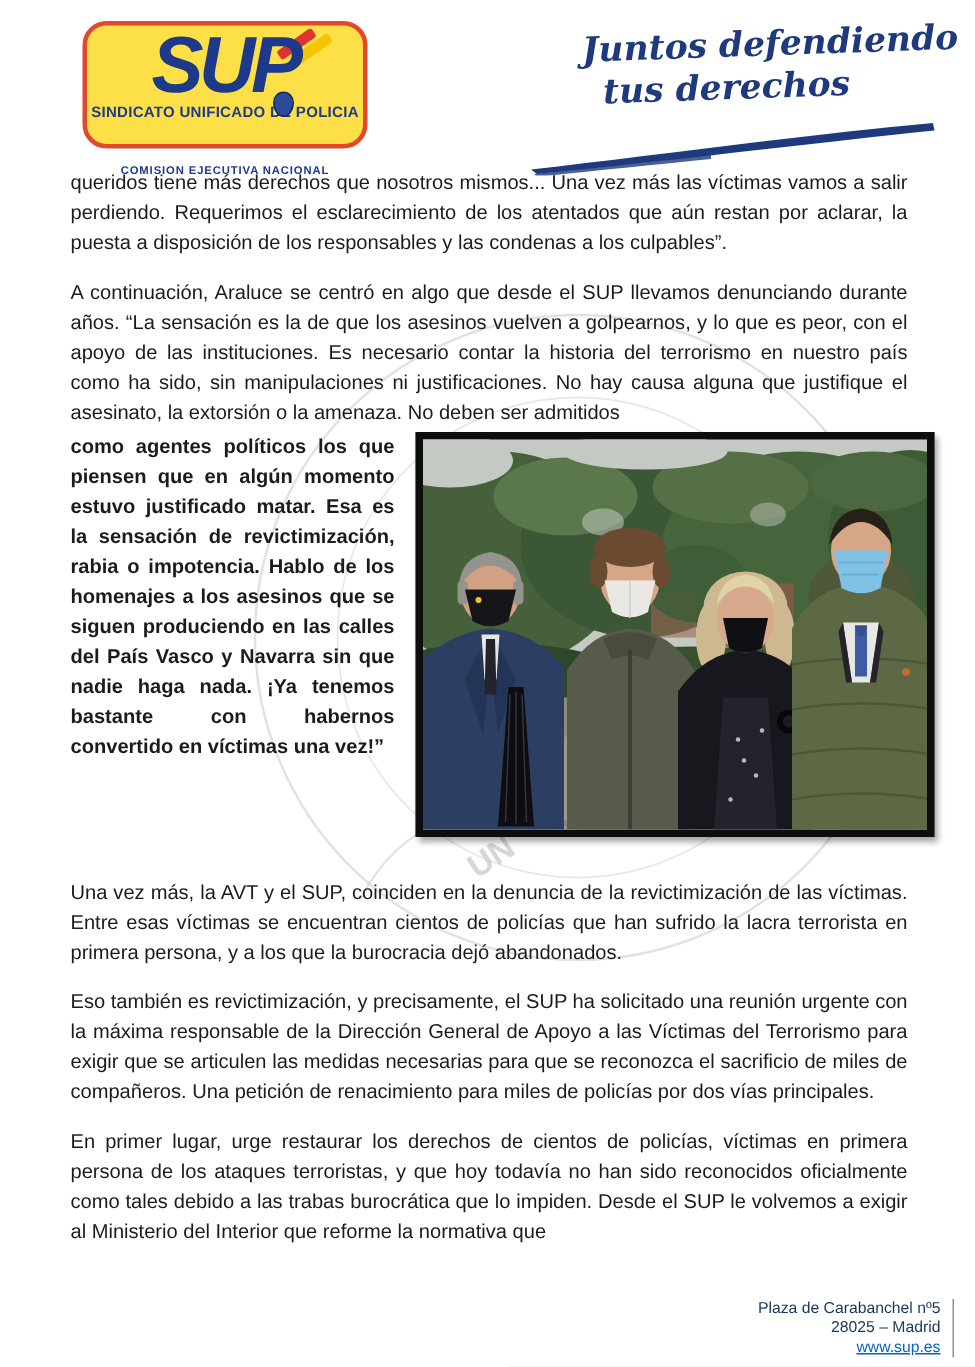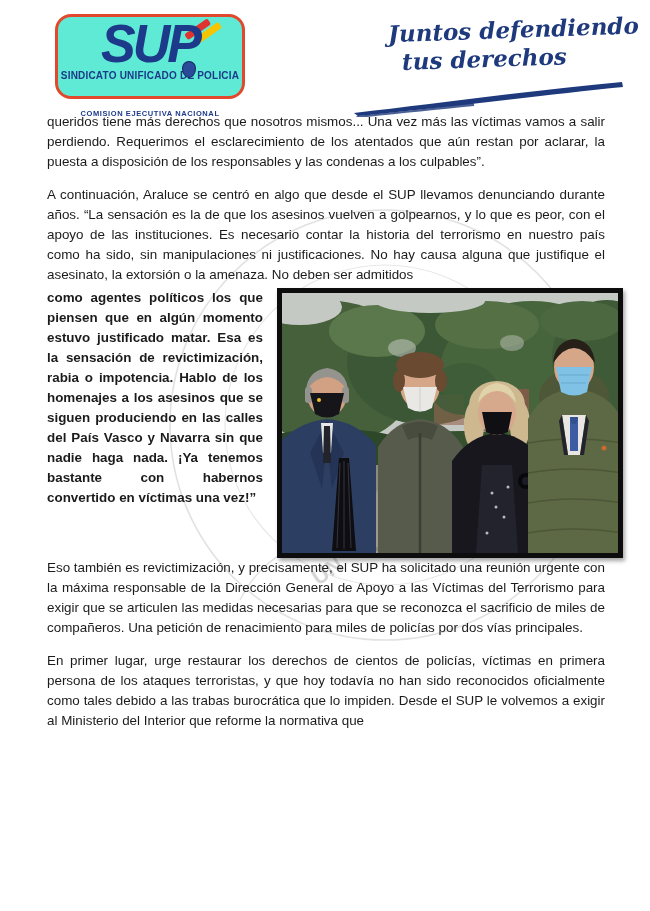--- a/index.html
+++ b/index.html
@@ -2,21 +2,21 @@
 <html><head>
 <meta charset="utf-8">
 <style>
   html,body{margin:0;padding:0;background:#e8e8e8;}
   .page{position:relative;width:650px;height:911px;background:#ffffff;overflow:hidden;
         font-family:"Liberation Sans",sans-serif;margin:0 auto;}
   
   .watermark{position:absolute;left:0;top:0;pointer-events:none;}
   
   .logo{position:absolute;left:55px;top:14px;width:190px;height:85px;box-sizing:border-box;
-        border:3px solid #e2492c;border-radius:16px;background:#5eead4;text-align:center;}
+        border:3px solid #e2492c;border-radius:16px;background:#fde047;text-align:center;}
   .logo-sup{font-size:52px;font-weight:bold;font-style:italic;color:#1d3a8a;line-height:1;
             letter-spacing:-3px;margin-top:1px;transform:scaleY(1.02);}
   .logo-stripes{position:absolute;right:22px;top:4px;transform:rotate(-35deg);}
   .stripe{display:block;width:28px;height:7px;border-radius:2px;}
   .stripe.red{background:#e03231;transform:translateX(-7px);}
   .stripe.yellow{background:#f7c500;margin-top:2px;}
   .logo-badge{position:absolute;right:46px;top:44px;width:12px;height:15px;background:#2a4a9a;
               border:1px solid #14285e;border-radius:50% 50% 50% 50% / 42% 42% 58% 58%;}
   .logo-line1{font-size:10px;font-weight:bold;color:#1d3a8a;letter-spacing:0.2px;margin-top:0;}
   .logo-line2{font-size:7.5px;font-weight:bold;color:#1d3a8a;letter-spacing:0.6px;margin-top:28px;}
@@ -169,27 +169,33 @@
           <ellipse cx="292" cy="74" rx="20" ry="24" fill="#d6a688"></ellipse>
           <path d="M271,70 Q273,48 292,46 Q311,48 313,70 Q303,55 292,55 Q281,55 271,70 Z" fill="#262019"></path>
           <path d="M274,74 L310,74 L305,99 Q292,106 279,99 Z" fill="#7fc2e6"></path>
           <path d="M277,82 L307,82 M279,90 L304,90" stroke="#69a9cd" stroke-width="1" fill="none"></path>
           <circle cx="322" cy="155" r="2.5" fill="#c96a2f"></circle>
         </svg>
       </figure>
       <p class="wrap-text">como agentes políticos los que piensen que en algún momento estuvo justificado matar. Esa es la sensación de revictimización, rabia o impotencia. Hablo de los homenajes a los asesinos que se siguen produciendo en las calles del País Vasco y Navarra sin que nadie haga nada. ¡Ya tenemos bastante con habernos convertido en víctimas una vez!”</p>
     </div>
 
+    <p class="p-after-photo">Una vez más, la AVT y el SUP, coinciden en la denuncia de la revictimización de las víctimas. Entre esas víctimas se encuentran cientos de policías que han sufrido la lacra terrorista en primera persona, y a los que la burocracia dejó abandonados.</p>
 
     <p>
       <span>Eso también es revictimización, y precisamente, </span><span class="b">el SUP ha solicitado una reunión urgente con la máxima responsable de la Dirección General de Apoyo a las Víctimas del Terrorismo para exigir que se articulen las medidas necesarias para que se reconozca el sacrificio de miles de compañeros.</span><span> Una petición de renacimiento para miles de policías por dos vías principales.</span>
     </p>
 
     <p>
       <span>En primer lugar, urge restaurar los derechos de cientos de policías, víctimas en primera persona de los ataques terroristas, y que hoy todavía no han sido reconocidos oficialmente como tales debido a las trabas burocrática que lo impiden. </span><span class="b">Desde el SUP le volvemos a exigir al Ministerio del Interior que reforme la normativa que</span>
     </p>
   </main>
 
   <div class="footer">
+    <div class="f-left">
+      <div>Plaza de Carabanchel nº5</div>
+      <div>28025 – Madrid</div>
+      <a class="f-link">www.sup.es</a>
+    </div>
     <div class="f-div"></div>
   </div>
 
 </div>
 
 </body></html>

